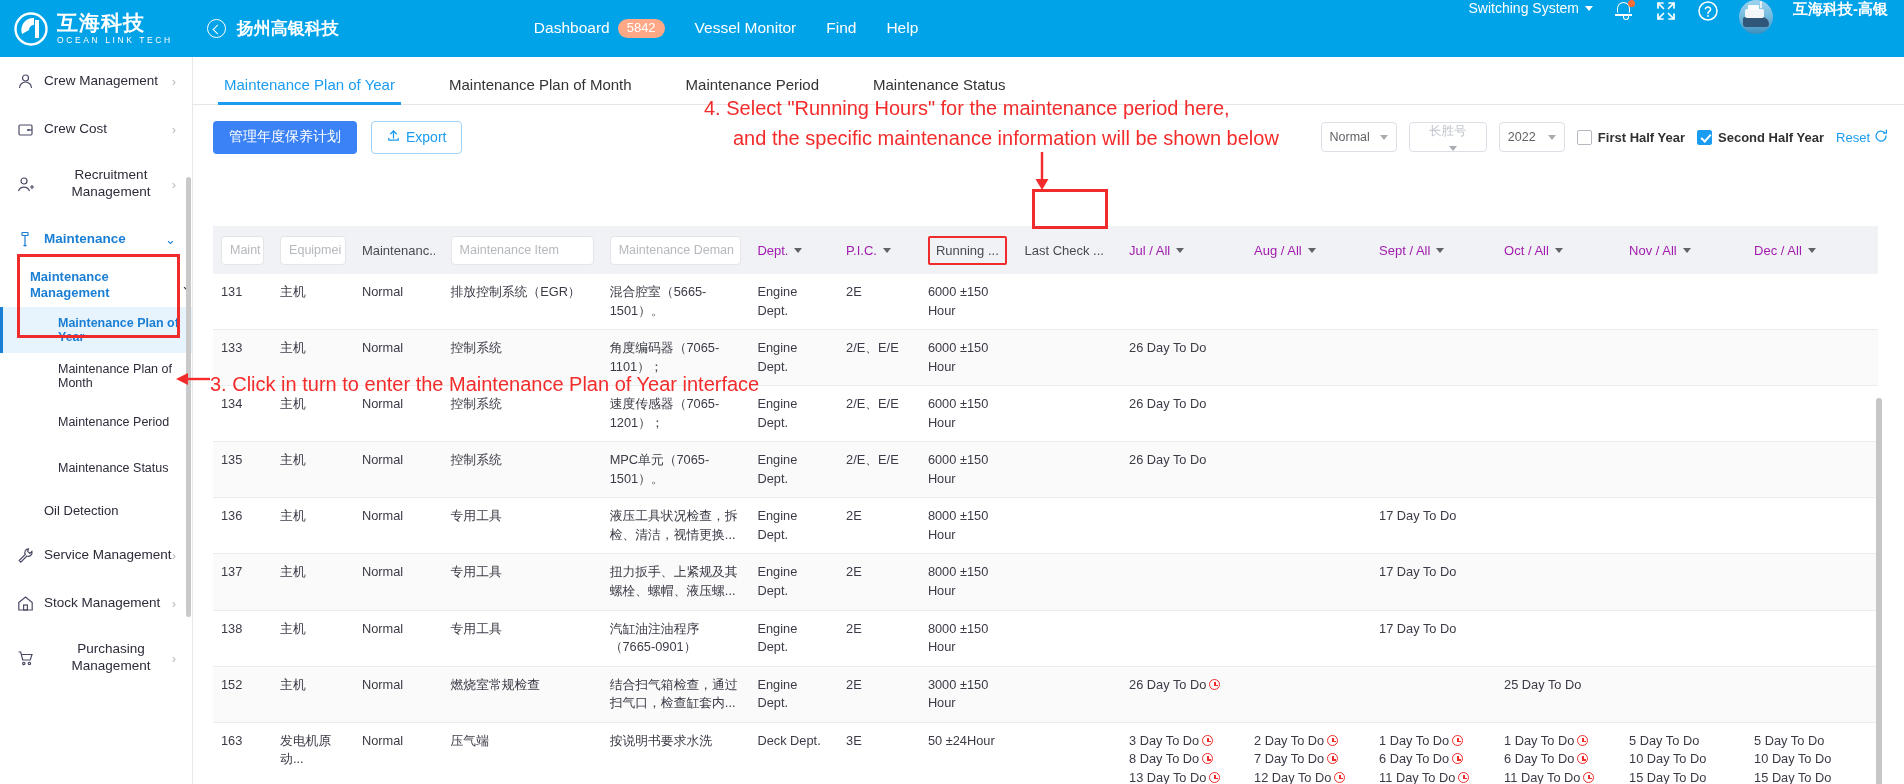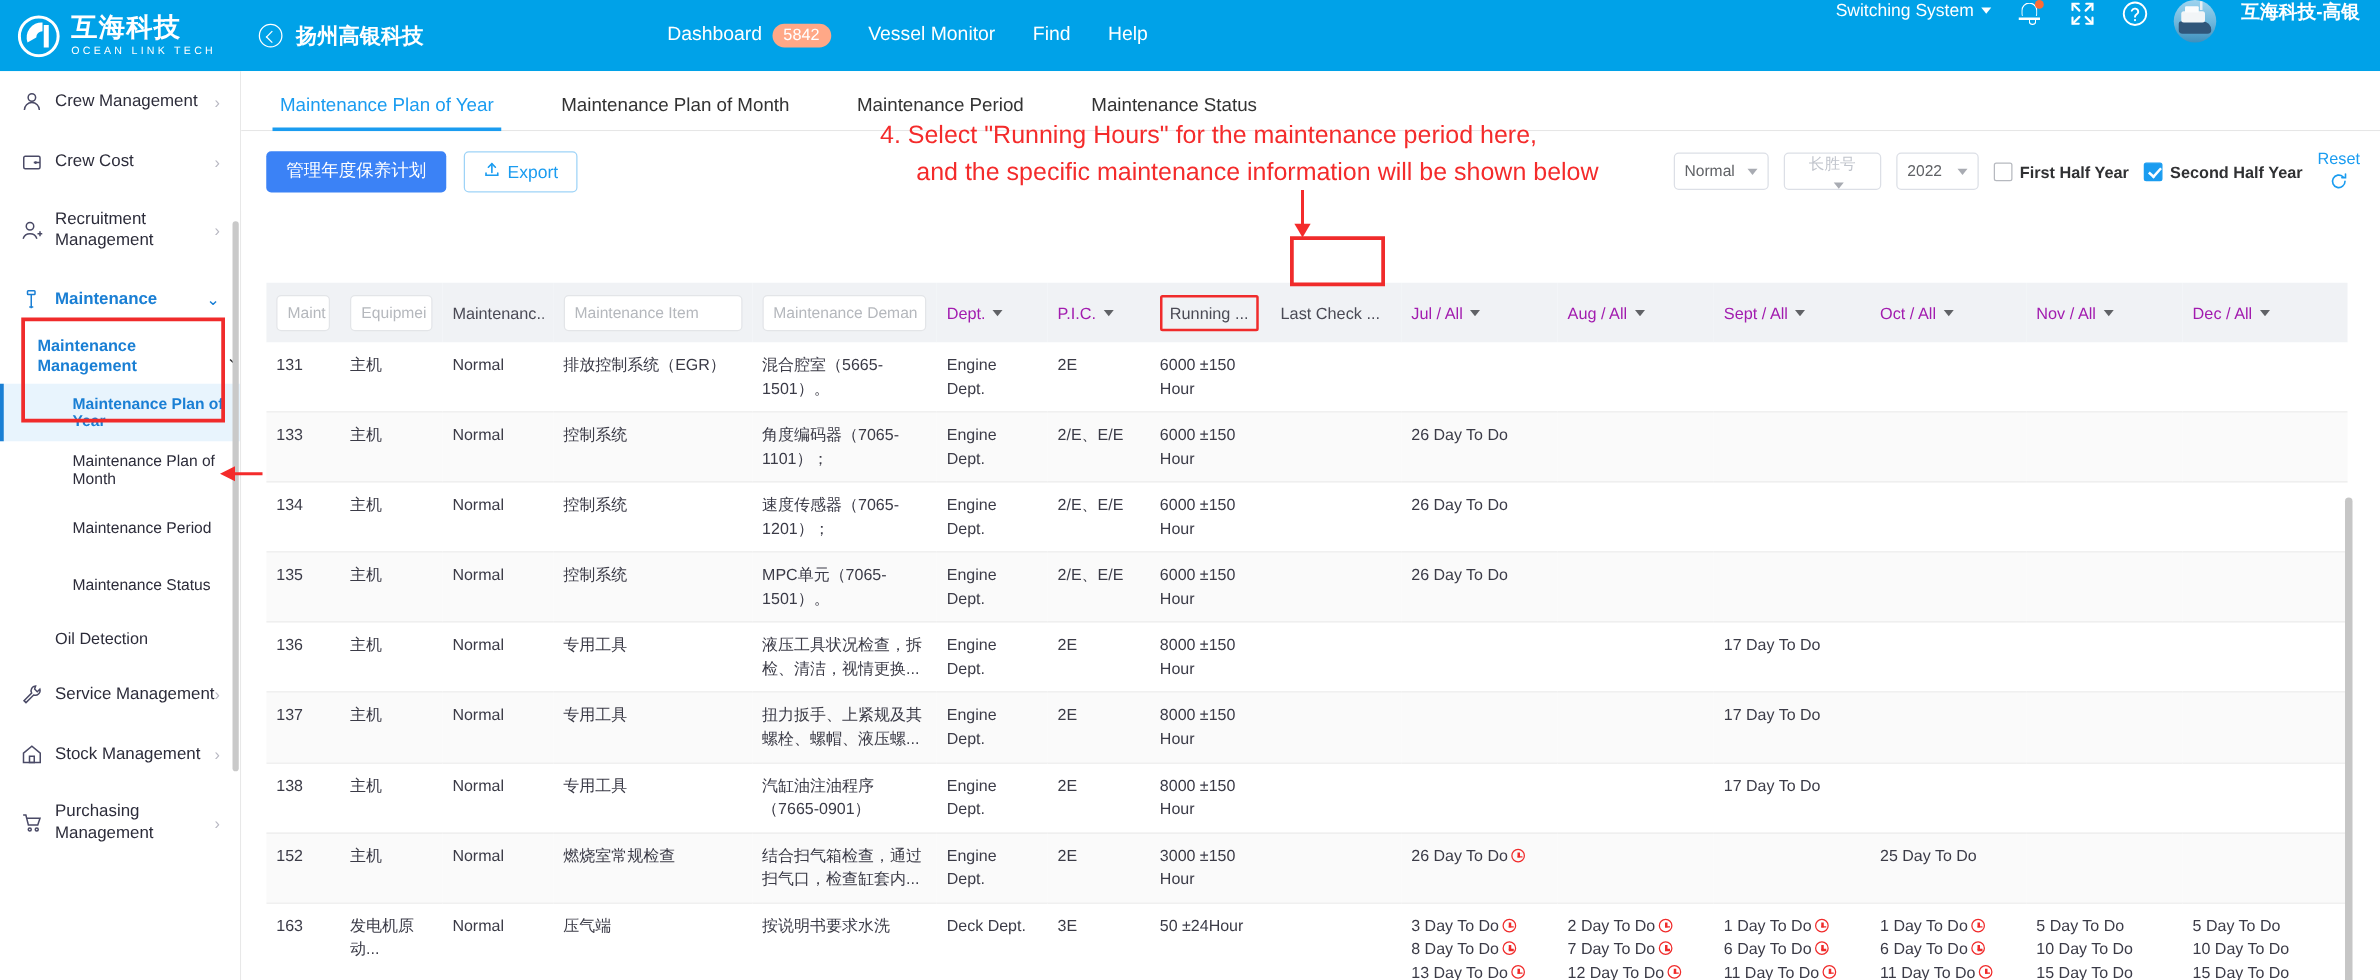--- a/index.html
+++ b/index.html
@@ -61,21 +61,21 @@
   .avatar .mast { position:absolute; left:21px; top:1px; width:1.6px; height:7px; background:#e9eef2; }
   .user-name { color:#fff; font-size:15px; font-weight:bold; }
 
   
   .sidebar {
     position: absolute; left: 0; top: 57px; width: 193px; height: 727px;
     background: #fff; border-right: 1px solid #e8e8e8; overflow: hidden;
   }
   .s-item { display:flex; align-items:center; padding: 0 14px; height: 48px; cursor:pointer; position:relative; }
   .s-item .s-ico { width: 22px; flex:none; display:flex; align-items:center; justify-content:center; color:#4a4a66; }
-  .s-item .s-label { margin-left: 8px; font-size: 13.5px; color:#2c2c3a; line-height:1.25; }
+  .s-item .s-label { margin-left: 8px; font-size: 13.5px; color:#2c2c3a; line-height:1.25;text-align:center; }
   .s-item .s-arrow { position:absolute; right: 16px; color:#b9b9c3; font-size: 13px; }
   .s-item.tall { height: 62px; align-items:center; }
   .s-item.active .s-label { color:#1a7fd4; font-weight:bold; }
   .s-item.active .s-arrow { color:#1a7fd4; }
   .s-sub { padding-left: 30px; height: 44px; display:flex; align-items:center; position:relative; cursor:pointer; }
   .s-sub .s-label { font-size: 13px; color:#2c2c3a; line-height:1.2; }
   .s-sub.active-blue .s-label { color:#1a7fd4; font-weight:bold; }
   .s-sub2 { padding-left: 58px; height: 46px; display:flex; align-items:center; cursor:pointer; position:relative;}
   .s-sub2 .s-label { font-size: 12.5px; line-height:1.15; color:#2c2c3a; }
   .s-sub2.sel { background:#e8f4fd; }
@@ -109,21 +109,21 @@
     border:1px solid #dcdfe6; border-radius:4px; height:30px; min-width:72px;
     display:flex; align-items:center; justify-content:space-between; padding: 0 8px;
     font-size:12.5px; color:#606266; background:#fff; cursor:pointer;
   }
   .sel-box .cv { width:0;height:0;border-left:4px solid transparent;border-right:4px solid transparent;border-top:5px solid #a8abb2; margin-left:10px;}
   .chk-wrap { display:flex; align-items:center; gap:6px; cursor:pointer; }
   .chk { width:15px;height:15px;border:1px solid #b6b9bf;border-radius:2px;background:#fff; flex:none;}
   .chk.on { background:#1A9CF0; border-color:#1A9CF0; position:relative; }
   .chk.on:after{content:"";position:absolute;left:4.5px;top:1.5px;width:4px;height:8px;border:2px solid #fff;border-top:none;border-left:none;transform:rotate(42deg);}
   .chk-lbl { font-size:13px; font-weight:bold; color:#303133; }
-  .reset { color:#1A9CF0; font-size:13px; cursor:pointer; display:flex; align-items:center; gap:4px;flex-direction:column;}
+  .reset { color:#1A9CF0; font-size:13px; cursor:pointer; display:flex; align-items:center; gap:4px;}
 
   
   .tablewrap { position:absolute; left:20px; top:169px; width:1672px; height:558px; overflow:hidden; }
   table.gt { border-collapse: collapse; table-layout: fixed; width: 1665px; }
   table.gt thead th {
     background:#F0F2F5; height:48px; font-weight:normal; font-size:13px; color:#5a5a66;
     text-align:left; padding: 0 8px; vertical-align: middle; border:none;
   }
   .hd-input {
     border:1px solid #e3e5e8; background:#fff; border-radius:4px; height:29px;
@@ -678,20 +678,21 @@
             </tr>
           </tbody>
       </table>
       <div class="vscroll"></div>
     </div>
   </div>
 
   <div class="redbox" style="left:17px; top:254px; width:163px; height:84px;"></div>
   <div class="redbox" style="left:1032px; top:189px; width:76px; height:40px;"></div>
 
+  <div class="redtext" style="left:210px; top:373px; font-size:20px;">3. Click in turn to enter the Maintenance Plan of Year interface</div>
   <div class="redtext" style="left:704px; top:97px; font-size:20px;">4. Select "Running Hours" for the maintenance period here,</div>
   <div class="redtext" style="left:733px; top:127px; font-size:20px;">and the specific maintenance information will be shown below</div>
 
   <svg style="position:absolute;left:1030px;top:152px;width:40px;height:42px;z-index:46;pointer-events:none;">
     <path d="M12 0 L12 30" stroke="#F42B2B" stroke-width="2.4"></path>
     <path d="M5.5 27 L12 38 L18.5 27 Z" fill="#F42B2B"></path>
   </svg>
 
   <svg style="position:absolute;left:176px;top:370px;width:36px;height:18px;z-index:46;pointer-events:none;">
     <path d="M34 9 L10 9" stroke="#F42B2B" stroke-width="2.4"></path>

